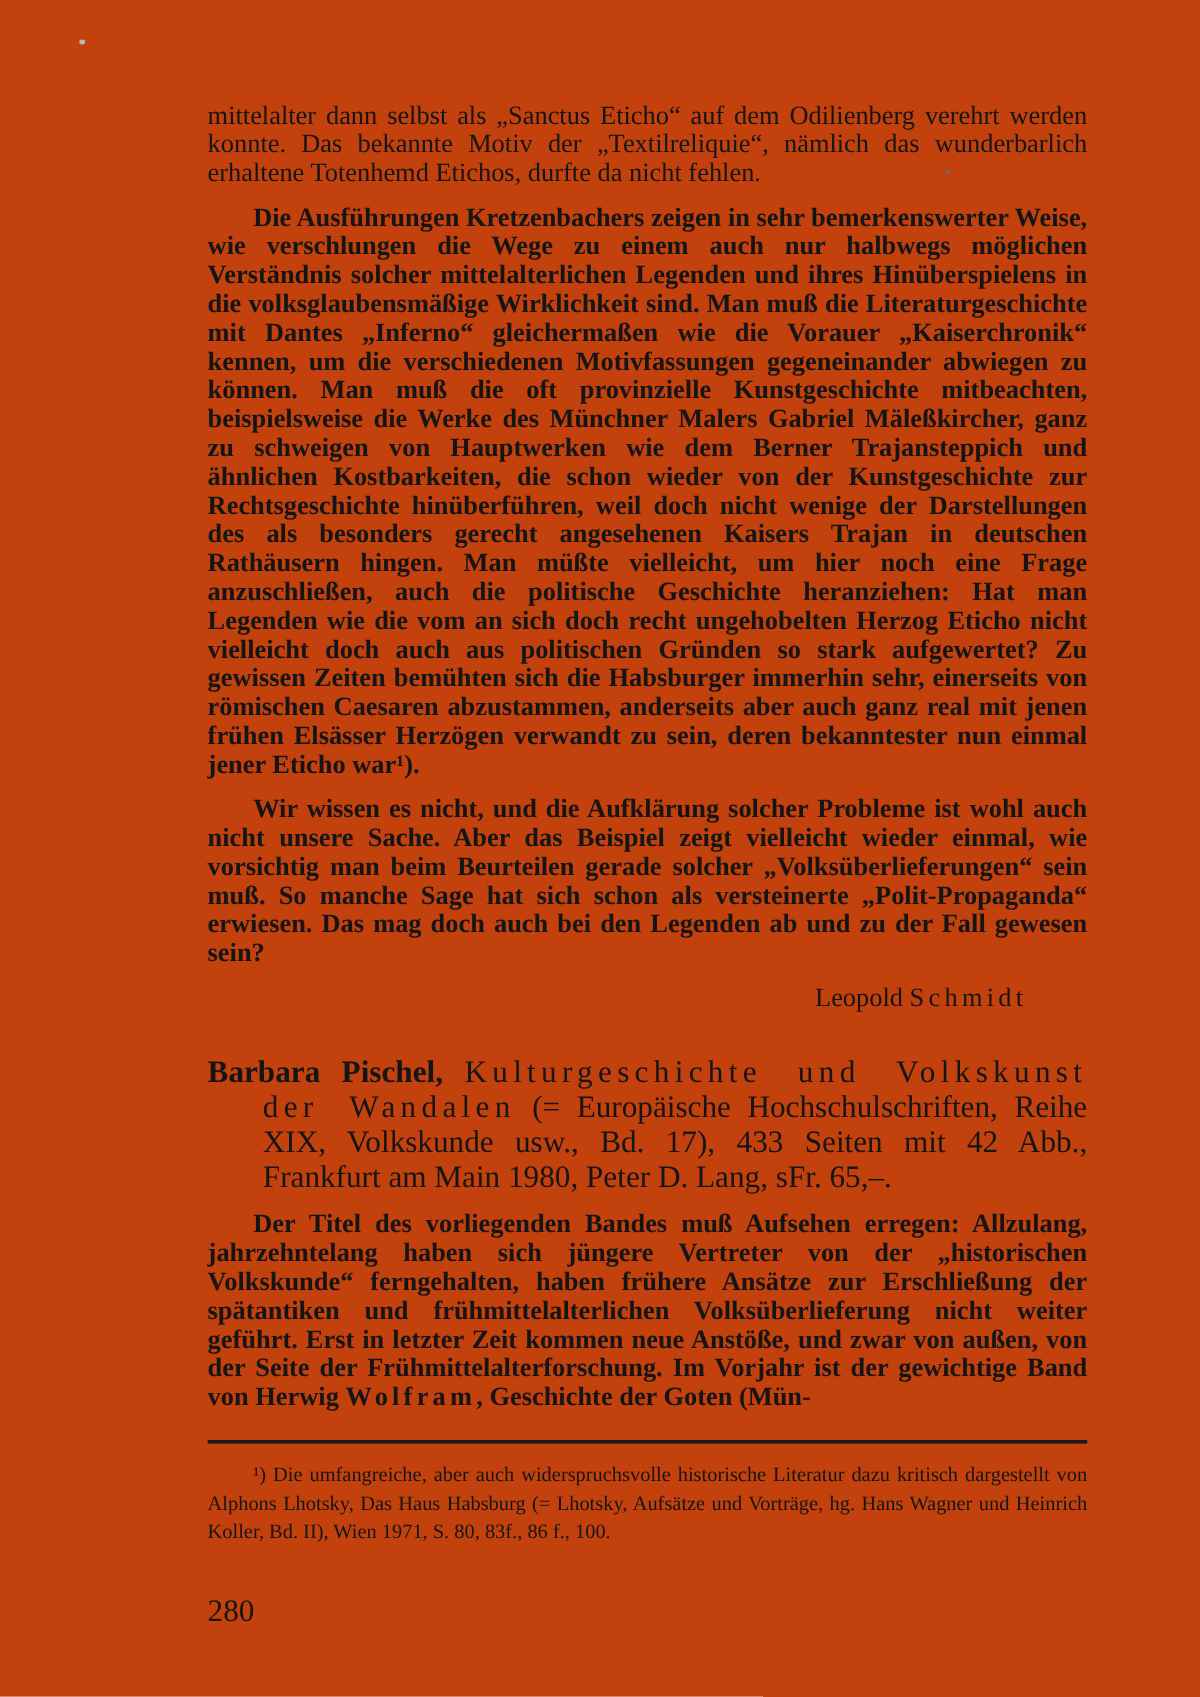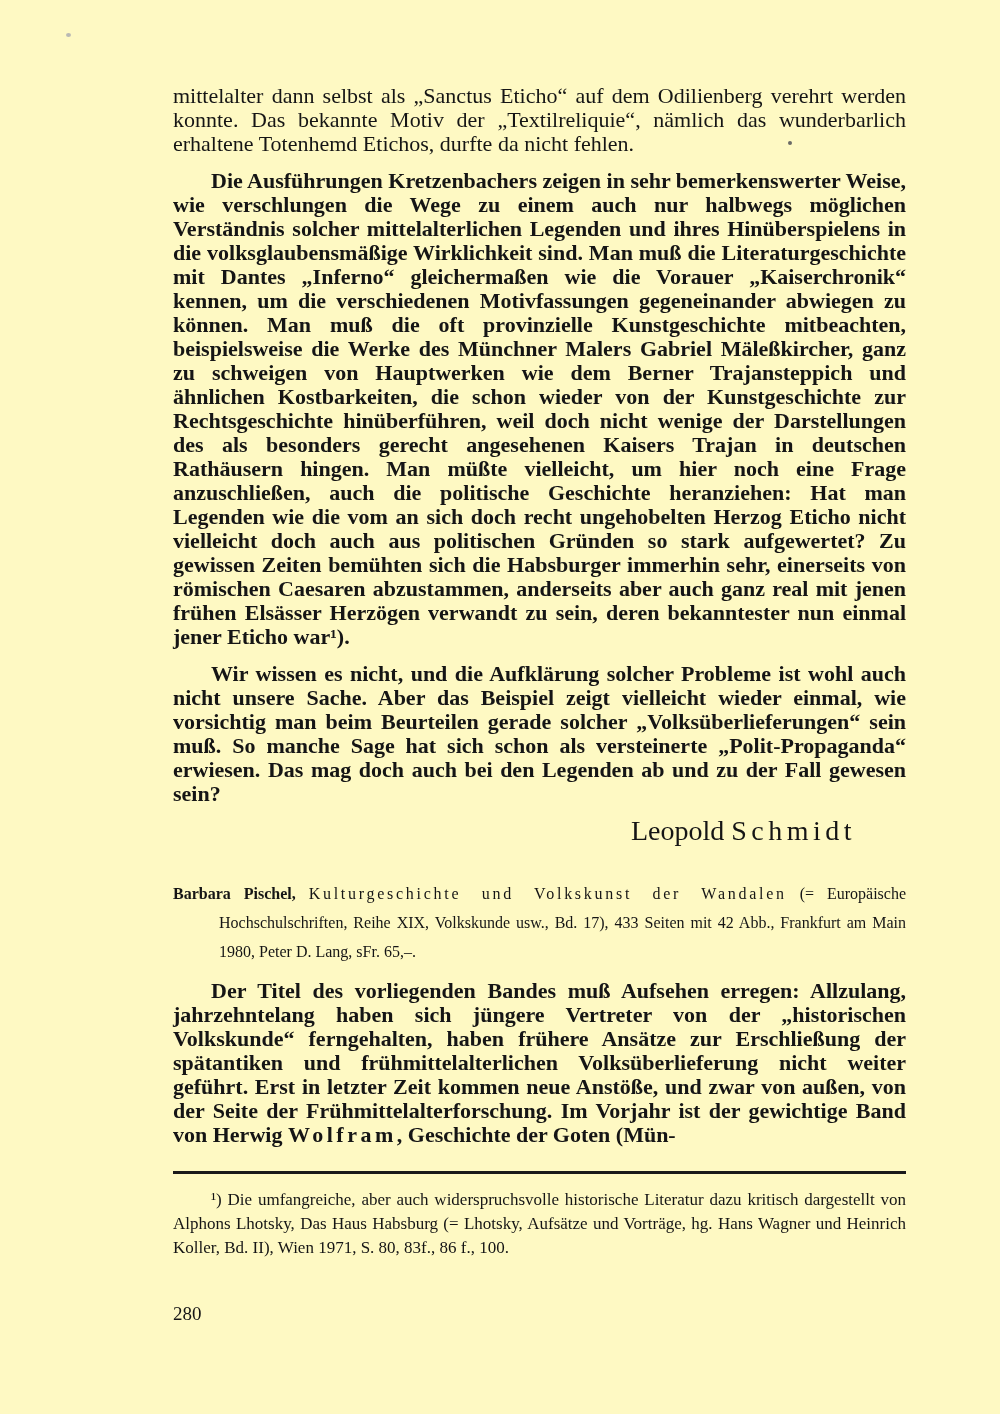--- a/index.html
+++ b/index.html
@@ -4,21 +4,21 @@
 <style>
   html, body {
     margin: 0;
     padding: 0;
     background: #ffffff;
   }
   .page {
     position: relative;
     width: 1000px;
     height: 1414px;
-    background: #fef9c3;
+    background: #c2410c;
     overflow: hidden;
     font-family: "Liberation Serif", "DejaVu Serif", serif;
     color: #151515;
     -webkit-font-smoothing: antialiased;
   }
   .textblock {
     position: absolute;
     left: 173px;
     top: 84px;
     width: 733px;
@@ -29,31 +29,31 @@
     line-height: 24px;
     text-align: justify;
   }
   .indent {
     text-indent: 38px;
     margin-top: 13px;
     font-weight: bold;
   }
   .signature {
     margin-top: 13px;
-    font-size: 28px;
+    font-size: 22px;
     line-height: 24px;
     text-align: right;
     padding-right: 50px;
   }
   .sperr-name {
     letter-spacing: 0.16em;
   }
   .ref {
     margin-top: 36px;
-    font-size: 16px;
+    font-size: 26px;
     line-height: 29px;
     text-align: justify;
     padding-left: 46px;
     text-indent: -46px;
   }
   .ref-author {
     font-weight: bold;
   }
   .sperr-title {
     letter-spacing: 0.17em;
@@ -67,21 +67,21 @@
   }
   .footnote {
     margin-top: 14px;
     font-size: 17px;
     line-height: 24px;
     text-align: justify;
     text-indent: 38px;
   }
   .pagenum {
     margin-top: 42px;
-    font-size: 19px;
+    font-size: 26px;
     line-height: 24px;
     text-align: left;
   }
   .speck {
     position: absolute;
     border-radius: 50%;
   }
   .speck1 { left: 66px; top: 33px; width: 5px; height: 4px; background: #b9b9b4; }
   .speck2 { left: 788px; top: 141px; width: 4px; height: 4px; background: #6a6a66; }
 </style>

